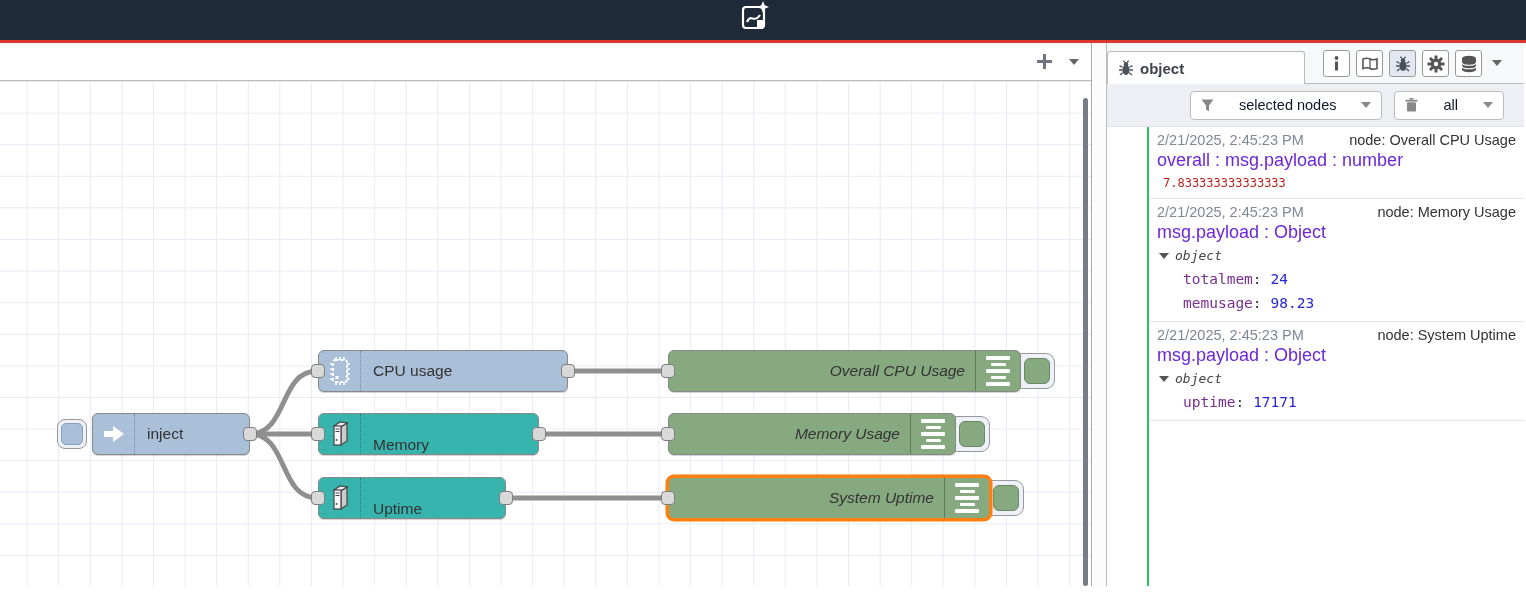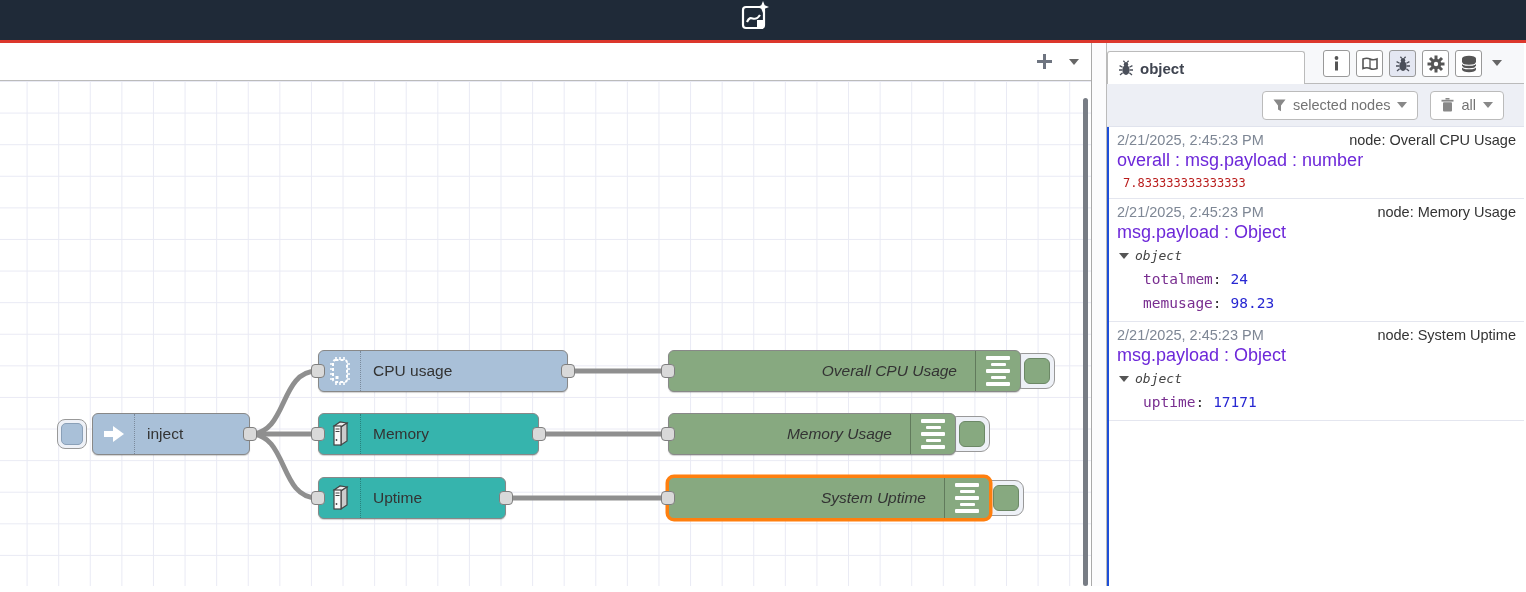--- a/index.html
+++ b/index.html
@@ -39,22 +39,22 @@
                       linear-gradient(to bottom, #e9eaf4 1px, transparent 1px);
     background-size: 31.6px 31.6px; background-position:-5px 0; }
   .wires { position:absolute; left:0; top:0; z-index:1; }
   .vscroll { position:absolute; right:3px; top:17px; bottom:0; width:5px;
              background:#787d85; border-radius:3px; z-index:6; }
 
   .node { position:absolute; height:42px; border:1px solid #888; border-radius:6px;
           display:flex; align-items:center; z-index:2;
           box-shadow:0 1px 1px rgba(0,0,0,0.18); cursor:move; }
   .node-blue  { background:#a9c0d8;justify-content:center; }
-  .node-teal  { background:#36b4ad; }
-  .node-green { background:#87a980;gap:8px; }
+  .node-teal  { background:#36b4ad;align-items:flex-end; }
+  .node-green { background:#87a980; }
   .node.selected { border-color:#ff7f0e; box-shadow:0 0 0 2.5px #ff7f0e; }
   .icon-region { width:42px; align-self:stretch; display:flex; align-items:center;
                  justify-content:center; border-right:1px dotted rgba(0,0,0,0.28); }
   .node .label { flex:1; font-size:15.5px; color:#333; padding:0 12px; white-space:nowrap; }
   .debug-node .label { text-align:right; font-style:italic; padding-right:10px; }
   .debug-region { width:45px; align-self:stretch; border-left:1px solid rgba(0,0,0,0.28);
                   display:flex; flex-direction:column; justify-content:center;
                   align-items:center; gap:3px; }
   .debug-region i { display:block; height:3.5px; background:#fff; border-radius:1px; }
   .debug-region .w1 { width:24px; } .debug-region .w2 { width:15px; }
@@ -82,25 +82,25 @@
   .side-tab-btns { display:flex; gap:6px; align-items:center; margin:0 0 6px 18px; }
   .sq-btn { width:27px; height:27px; background:#fff; border:1px solid #999;
             border-radius:3px; display:flex; align-items:center; justify-content:center; cursor:pointer; }
   .sq-btn.active { background:#e4e7f2; }
   .side-tabs .caret-wrap { margin:0 0 13px 10px; cursor:pointer; }
 
   .filter-bar { height:43px; background:#edeff5; border-bottom:1px solid #e0e3ed;
                 display:flex; align-items:center; justify-content:flex-end;
                 gap:12px; padding-right:20px; }
   .filter-btn { height:29px; background:#fff; border:1px solid #bbb; border-radius:4px;
-                color:#737373; font-size:14.5px; display:inline-flex; align-items:center;
-                gap:7px; padding:0 10px; cursor:pointer; }
+                color:#0f172a; font-size:14.5px; display:inline-flex; align-items:center;
+                gap:25px; padding:0 10px; cursor:pointer; }
   .filter-btn .caret { border-top-color:#888; border-left-width:5px; border-right-width:5px; border-top-width:6px; }
 
-  .messages { flex:1; overflow:hidden; background:#fff; border-left:2px solid #1d4ed8; }
+  .messages { flex:1; overflow:hidden; background:#fff; border-left:2px solid #22c55e;margin-left:40px; }
   .message { border-bottom:1px solid #e4e6ef; padding:5px 8px 6px; cursor:pointer; }
   .msg-header { display:flex; justify-content:space-between; font-size:14.5px; }
   .ts { color:#7e8795; }
   .node-name { color:#333; }
   .meta { color:#6d28d9; font-size:18px; margin-top:2px; }
   .big-value { color:#b91c1c; font-size:12px; padding:5px 0 2px 6px; }
   .obj-row { display:flex; align-items:center; gap:6px; font-style:italic; color:#444;
              font-size:13px; padding:5px 0 4px 2px; }
   .tri { width:0; height:0; border-left:5px solid transparent; border-right:5px solid transparent;
          border-top:6px solid #555; }

